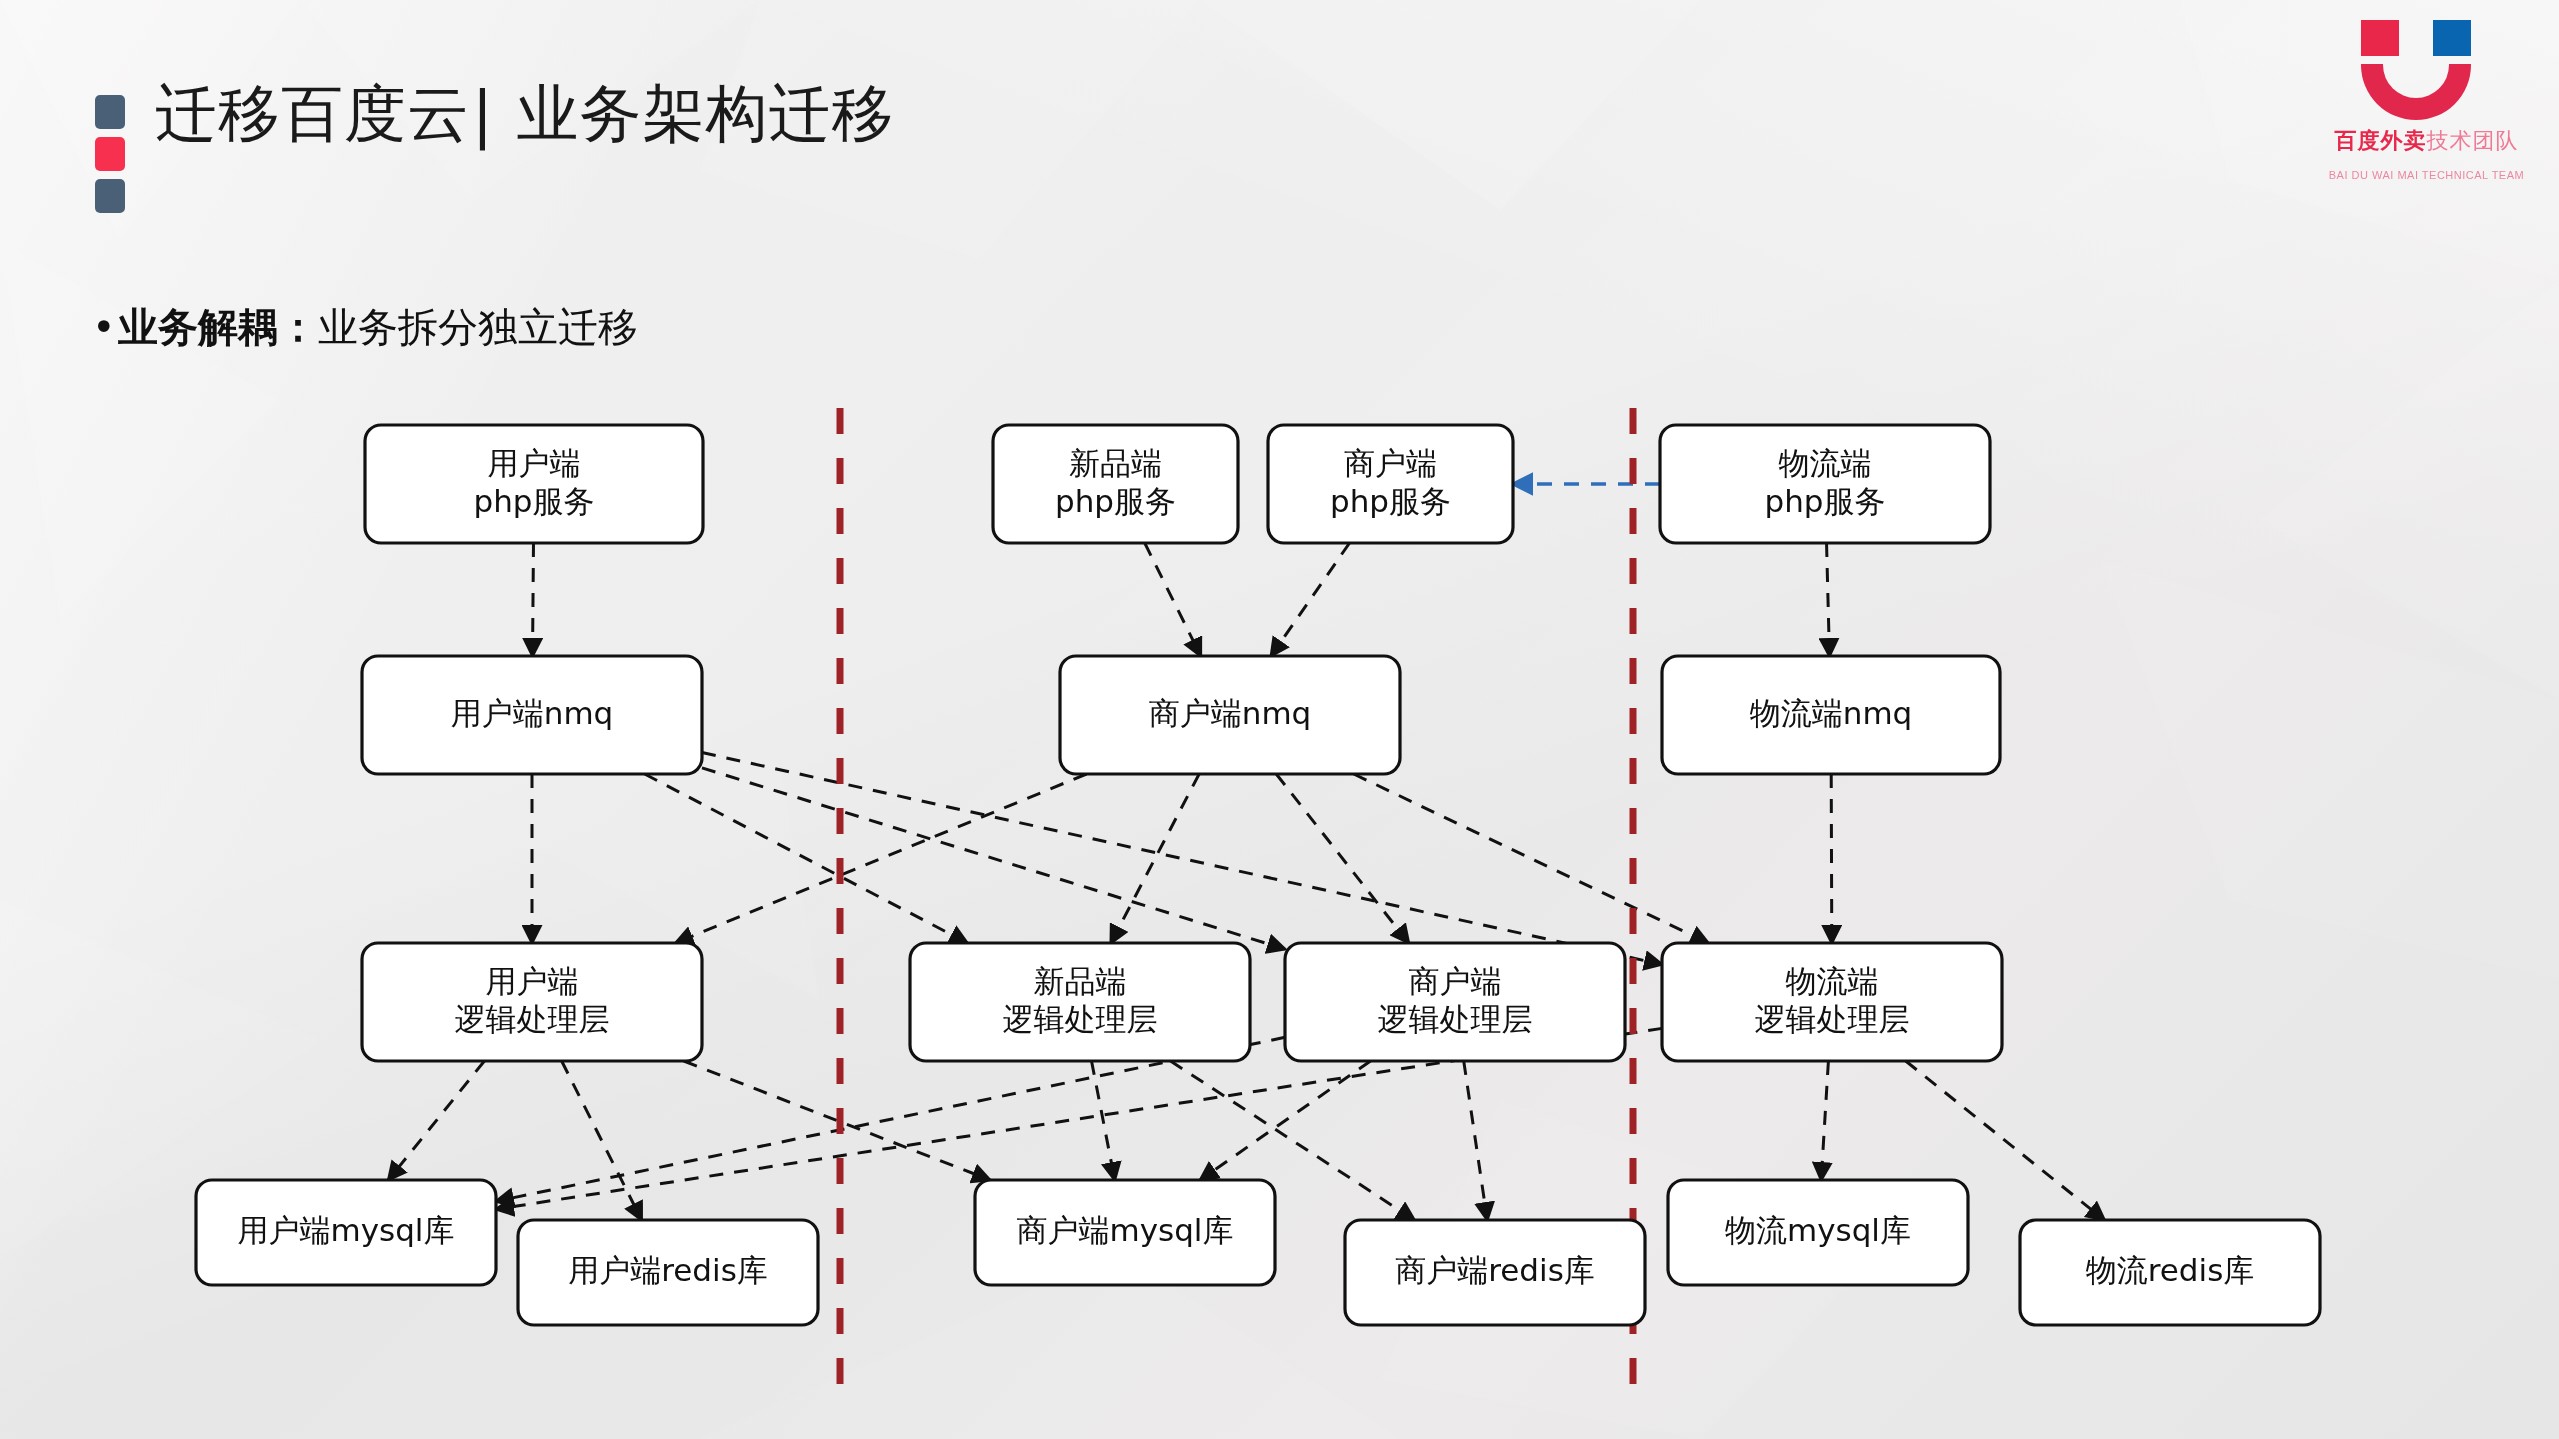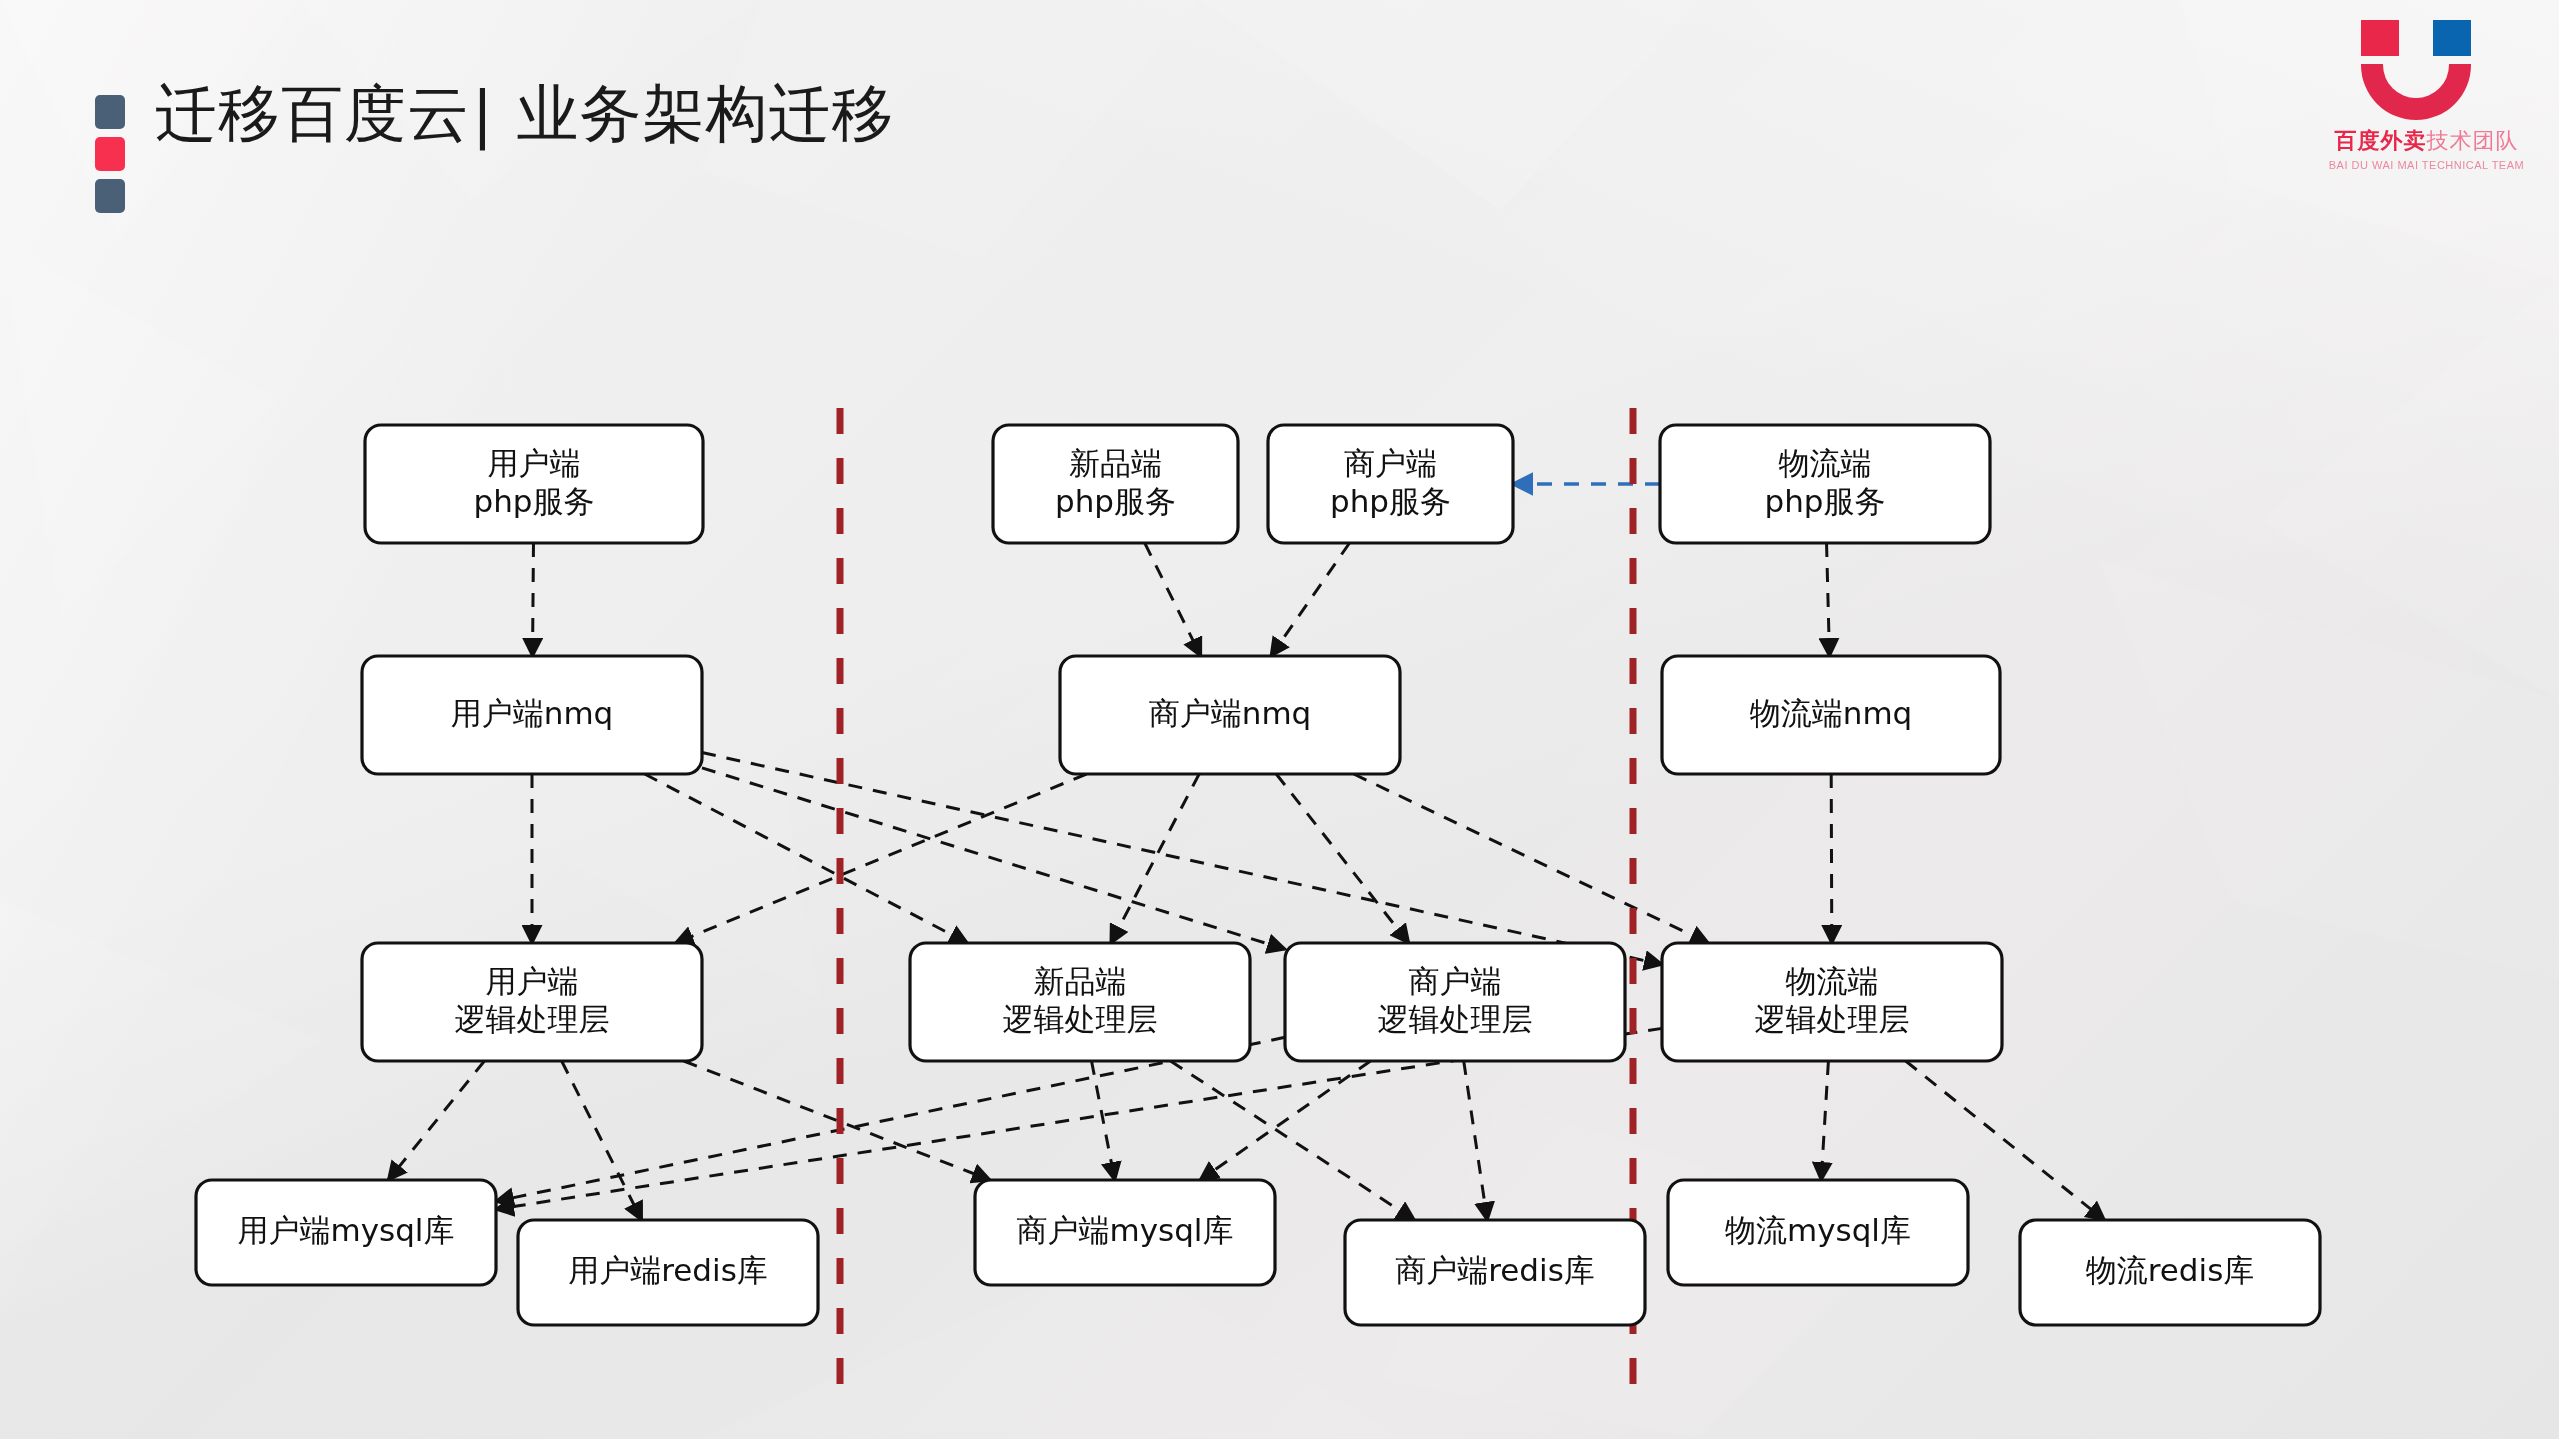--- a/index.html
+++ b/index.html
@@ -41,21 +41,21 @@
   .lg-sq{position:absolute;top:0;width:38px;height:36px;}
   .lg-sq.red{left:24px;background:#e8274b;}
   .lg-sq.blue{left:96px;background:#0a65b0;}
   .lg-u{position:absolute;top:44px;left:24px;width:110px;height:56px;
         border:22px solid #e2274c;border-top:none;
         border-radius:0 0 58px 58px;box-sizing:border-box;}
   #logo-cn{font-size:22px;color:#e8416a;letter-spacing:1px;margin-top:6px;white-space:nowrap;
            font-family:"DejaVu Sans","Liberation Sans",sans-serif;}
   #logo-cn b{color:#e8274b;font-weight:700;}
   #logo-cn span{color:#ef7a96;font-weight:400;}
-  #logo-en{font-size:11px;color:#eb889f;letter-spacing:0.5px;margin-top:3px;white-space:nowrap;}
+  #logo-en{font-size:11px;color:#eb889f;letter-spacing:0.5px;margin-top:13px;white-space:nowrap;}
 
   
   #bullet-line{position:absolute;left:92px;top:300px;font-size:40px;color:#111;white-space:nowrap;
                font-family:"DejaVu Sans","Liberation Sans",sans-serif;}
   #bullet-line .dot{display:inline-block;width:26px;}
   #bullet-line .b-strong{font-weight:700;}
   #bullet-line .b-rest{font-weight:400;}
 
   
   #diagram{position:absolute;left:0;top:390px;width:2230px;height:1040px;}
@@ -106,20 +106,23 @@
         <div class="lg-sq blue"></div>
         <div class="lg-u"></div>
       </div>
       <div id="logo-cn">
         <b>百度外卖</b><span>技术团队</span>
       </div>
       <div id="logo-en">BAI DU WAI MAI TECHNICAL TEAM</div>
     </div>
   </div>
 
+  <div id="bullet-line">
+    <span class="dot">•</span><span class="b-strong">业务解耦：</span><span class="b-rest">业务拆分独立迁移</span>
+  </div>
 
   <div id="diagram">
     <svg id="diagram-svg" width="2559" height="1040" viewBox="0 0 2559 1040">
       <defs>
         <marker id="ah" markerWidth="7" markerHeight="7" refX="6" refY="3.5" orient="auto" markerUnits="strokeWidth">
           <path d="M0,0 L7,3.5 L0,7 z" fill="#111"></path>
         </marker>
         <marker id="ahb" markerWidth="7" markerHeight="7" refX="6" refY="3.5" orient="auto" markerUnits="strokeWidth">
           <path d="M0,0 L7,3.5 L0,7 z" fill="#2f6fba"></path>
         </marker>

